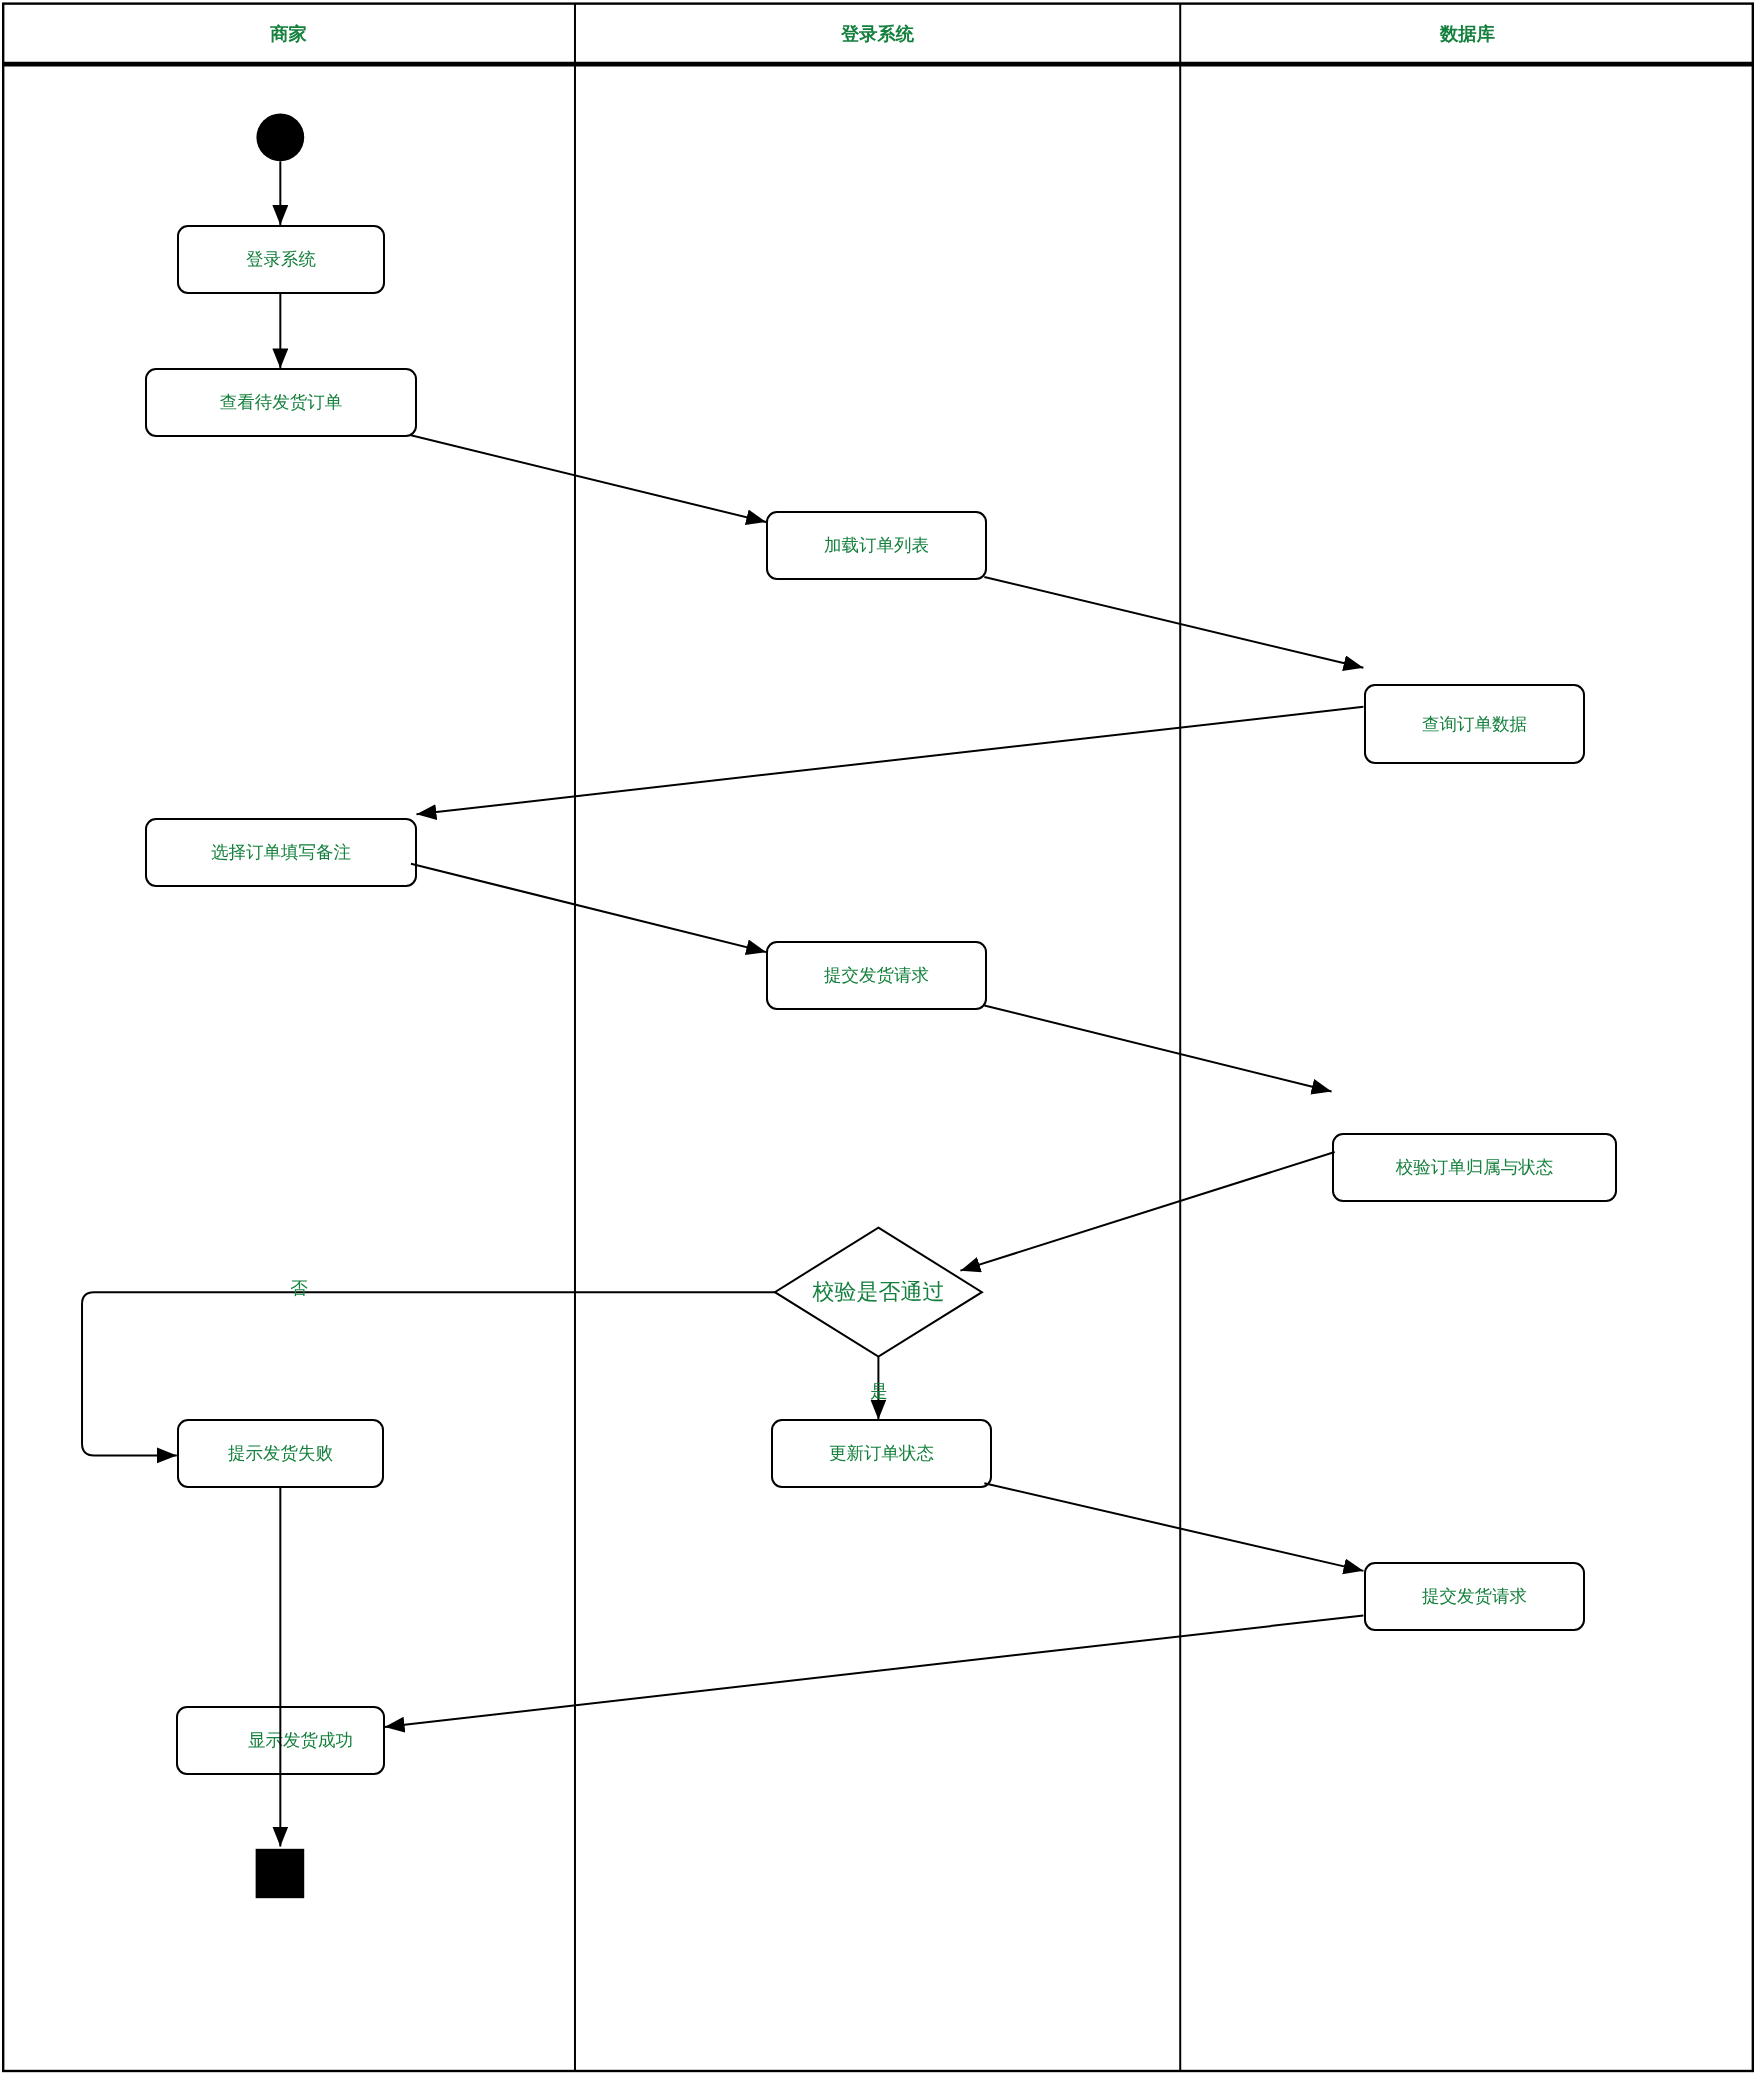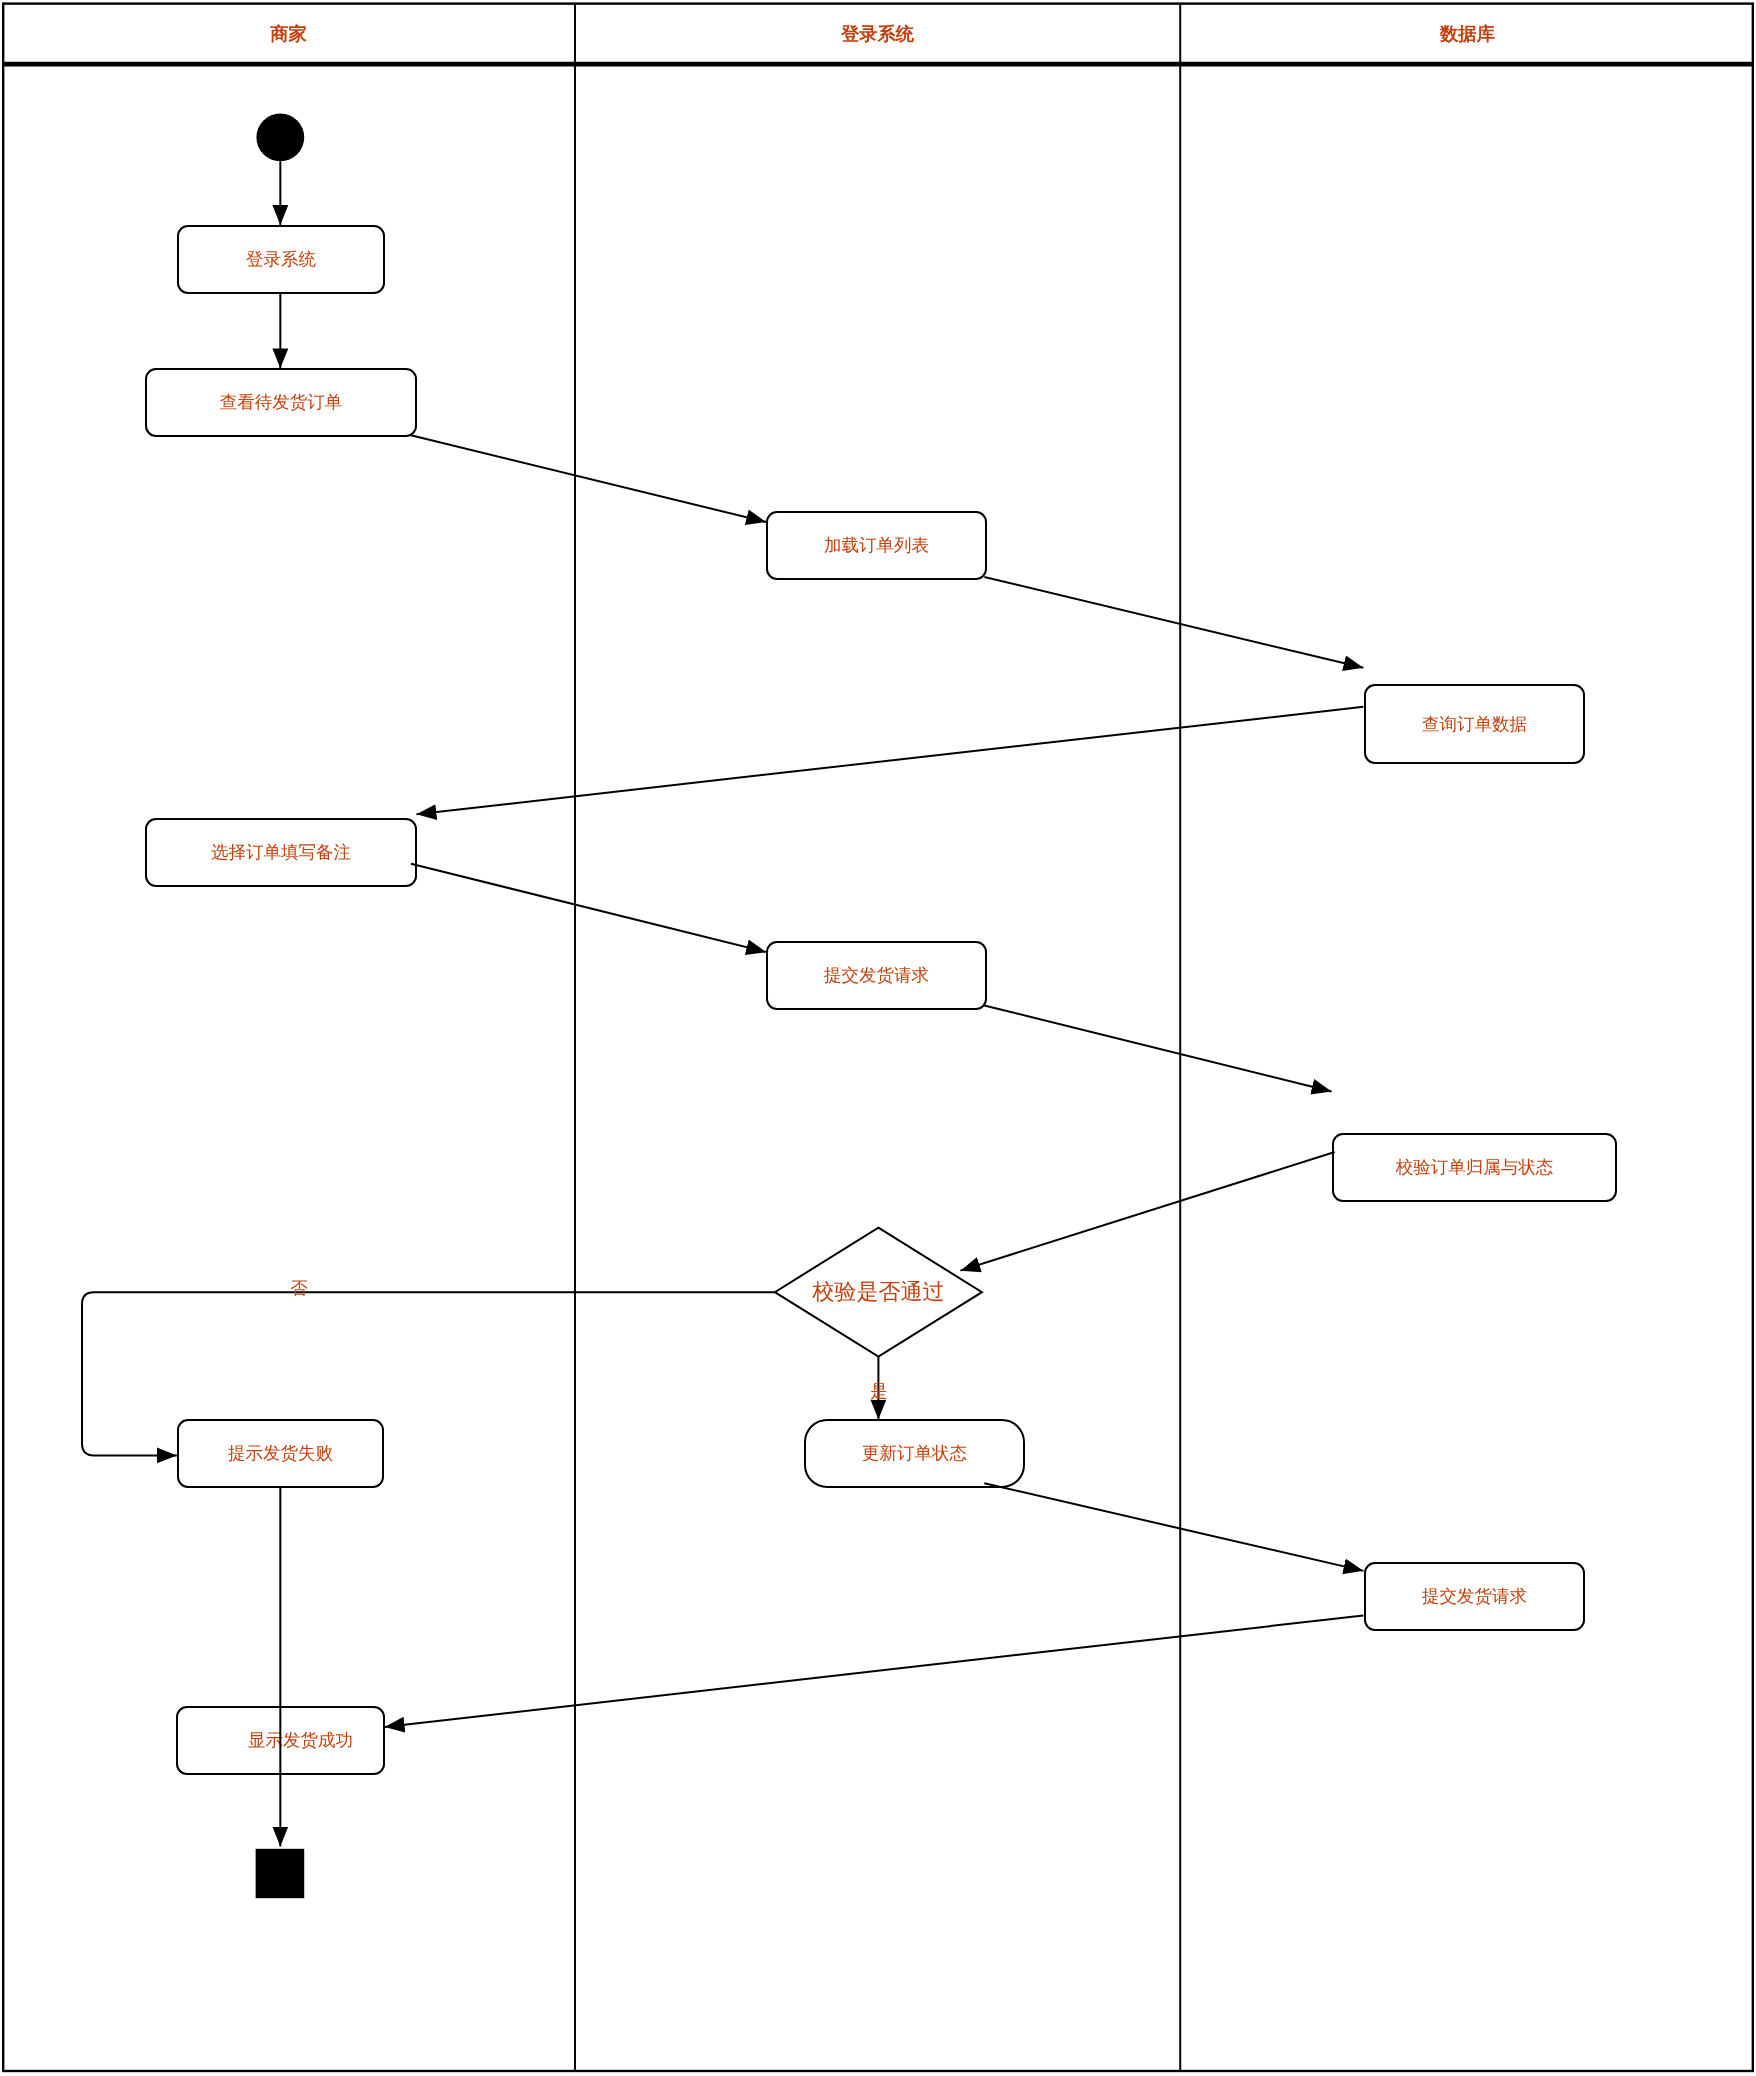--- a/index.html
+++ b/index.html
@@ -1,21 +1,21 @@
 <!DOCTYPE html>
 <html style="font-size:12.7px"><head>
 <meta charset="utf-8">
 <style>
   html,body{margin:0;padding:0;background:#ffffff;}
   .canvas{
     position:relative;
     width:1756px;height:2077px;
     background:#ffffff;
     font-family:Liberation Serif, serif;
-    color:#c2410c;
+    color:#15803d;
   }
   svg.layer{position:absolute;left:0;top:0;width:1756px;height:2077px;}
   #base-layer{z-index:1;}
   #edge-layer{z-index:3;pointer-events:none;}
   .lane-title{
     position:absolute;top:17.5px;height:32px;z-index:2;
     display:flex;align-items:center;justify-content:center;
     font-size:18.3px;font-weight:bold;
   }
   .node{
@@ -72,21 +72,21 @@
   <div class="node" style="left:145px;top:798px;width:272px;height:69px;margin-top:20px;">选择订单填写备注</div>
 
   <div class="node" style="left:766px;top:941px;width:221px;height:69px;">提交发货请求</div>
 
   <div class="node" style="left:1332px;top:1085px;width:285px;height:69px;margin-top:48px;">校验订单归属与状态</div>
 
   <div class="diamond-label" style="left:775px;top:1260px;width:207px;height:64px;">校验是否通过</div>
 
   <div class="node" style="left:177px;top:1419px;width:207px;height:69px;">提示发货失败</div>
 
-  <div class="node" style="left:804px;top:1419px;width:221px;height:69px;border-radius:23px;">更新订单状态</div>
+  <div class="node" style="left:771px;top:1419px;width:221px;height:69px;">更新订单状态</div>
 
   <div class="node" style="left:1364px;top:1562px;width:221px;height:69px;">提交发货请求</div>
 
   <div class="node" style="left:176px;top:1706px;width:209px;height:69px;padding-left:40px;">显示发货成功</div>
 
   <div class="float-label" style="left:275px;top:1273px;width:48px;height:29px;">否</div>
   <div class="float-label" style="left:855px;top:1376px;width:48px;height:29px;">是</div>
 
   <svg id="edge-layer" class="layer" viewBox="0 0 2205 2607" xmlns="http://www.w3.org/2000/svg">
     <defs>

